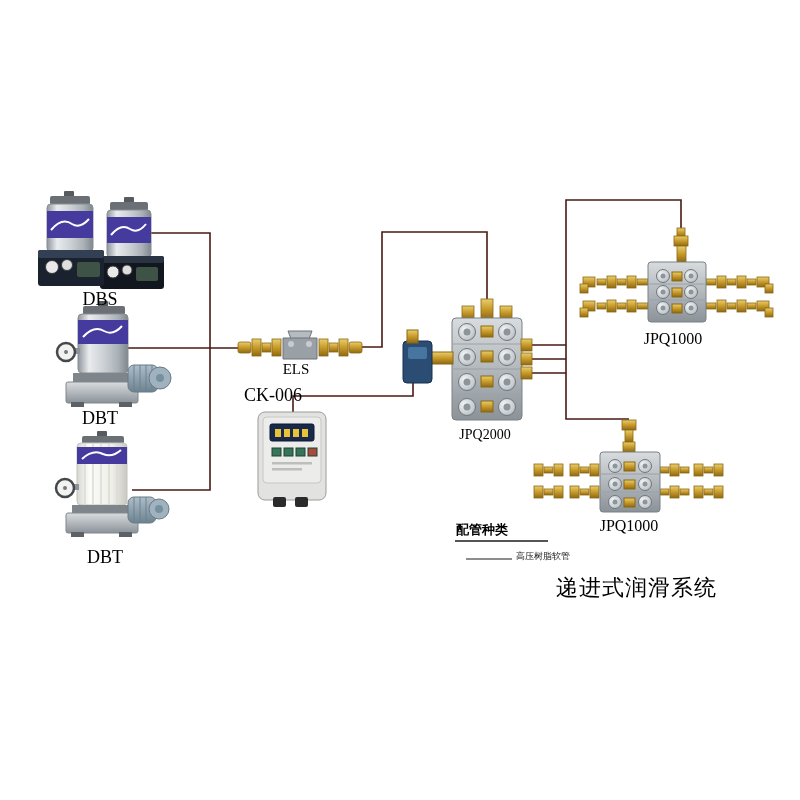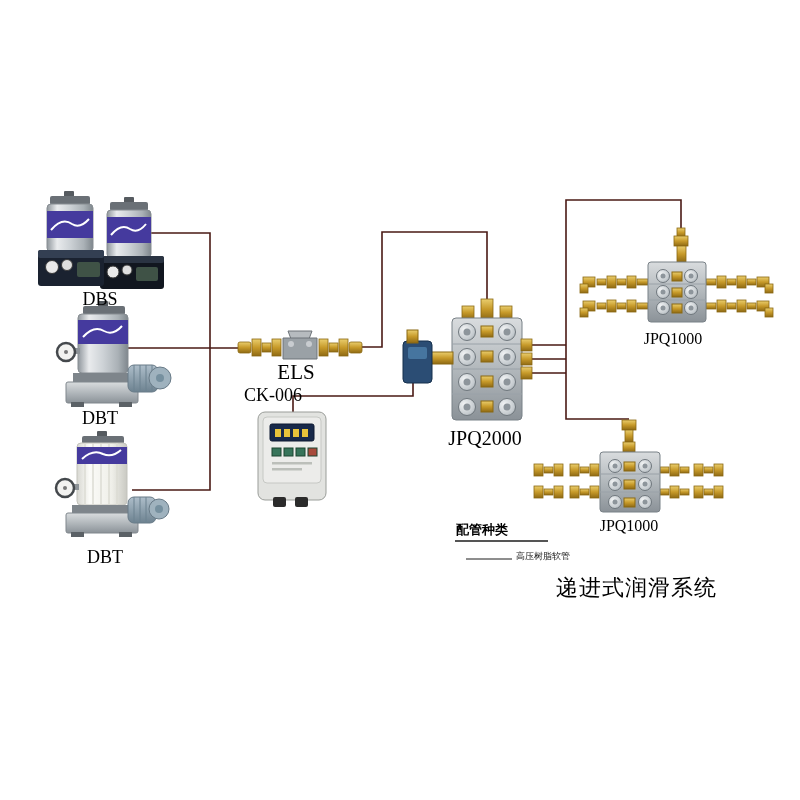--- a/index.html
+++ b/index.html
@@ -3,23 +3,23 @@
 <meta charset="utf-8">
 <style>
   html,body{margin:0;padding:0;}
   body{width:800px;height:800px;background:#ffffff;font-family:"Liberation Serif",serif;}
   #canvas{position:relative;width:800px;height:800px;background:#ffffff;overflow:hidden;border-radius:16px;}
   #art{position:absolute;left:0;top:0;}
   .lbl{position:absolute;color:#000;text-align:center;font-family:"Liberation Serif",serif;line-height:1.1;}
   #lbl-dbs{left:55px;top:290px;width:90px;font-size:18px;}
   #lbl-dbt-upper{left:55px;top:409px;width:90px;font-size:18px;}
   #lbl-dbt-lower{left:60px;top:548px;width:90px;font-size:18px;}
-  #lbl-els{left:250px;top:361px;width:92px;font-size:21px;}
+  #lbl-els{left:250px;top:361px;width:92px;font-size:15px;}
   #lbl-controller{left:227px;top:386px;width:92px;font-size:18px;}
-  #lbl-jpq2000{left:430px;top:427px;width:110px;font-size:20px;}
+  #lbl-jpq2000{left:430px;top:427px;width:110px;font-size:14px;}
   #lbl-jpq1000-upper{left:618px;top:330px;width:110px;font-size:16px;}
   #lbl-jpq1000-lower{left:574px;top:517px;width:110px;font-size:16px;}
   #lbl-legend-heading{left:456px;top:523px;font-size:13px;font-weight:bold;text-align:right;font-family:"Liberation Sans",sans-serif;}
   #lbl-legend-hose{left:516px;top:552px;font-size:9px;text-align:right;font-family:"Liberation Sans",sans-serif;color:#222;}
   #lbl-title{left:556px;top:576px;font-size:22px;font-weight:normal;letter-spacing:1px;text-align:left;}
 </style>
 </head>
 <body>
 
 <div id="canvas">

